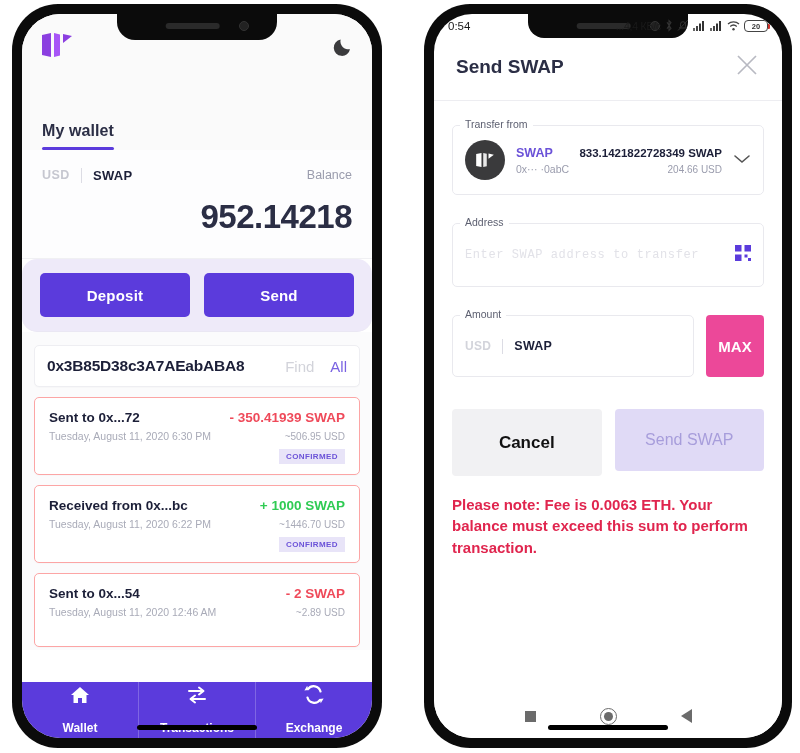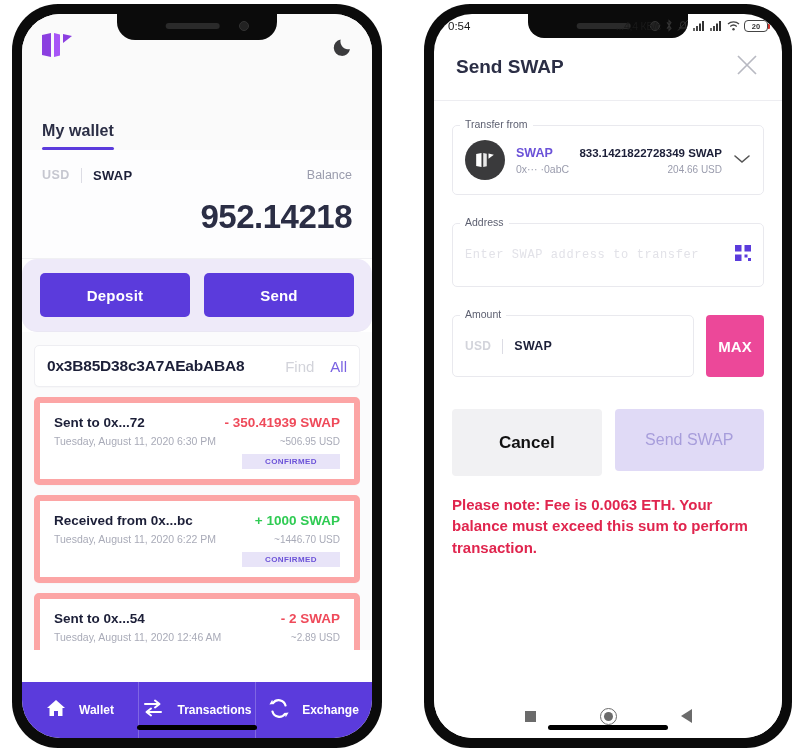--- a/index.html
+++ b/index.html
@@ -104,46 +104,46 @@
     box-shadow: 0 1px 1px rgba(0,0,0,.02);
   }
   .search-val {
     flex: 1; font-size: 15.5px; font-weight: 700; color: #1c1f38;
     overflow: hidden; white-space: nowrap; letter-spacing: -.2px;
   }
   .search-find { font-size: 15px; color: #d2d3da; margin-right: 16px; }
   .search-all { font-size: 15px; color: #7a63e2; font-weight: 500; }
 
   .tx-card {
-    background:#fff; border:6px solid #fca5a5; border-radius: 5px;
+    background:#fff; border:1px solid #fca5a5; border-radius: 5px;
     margin-top: 10px; padding: 12px 14px 10px 14px;
     box-shadow: 0 1px 1px rgba(0,0,0,.02);
     position: relative; min-height: 74px;
   }
   .tx-top { display:flex; justify-content: space-between; align-items: baseline; }
   .tx-title { font-size: 13.5px; font-weight: 700; color: #1c1f38; }
   .tx-amount { font-size: 13.5px; font-weight: 700; }
   .tx-neg { color: #ef4a5a; }
   .tx-pos { color: #2fcb53; }
   .tx-bottom { display:flex; justify-content: space-between; align-items: baseline; margin-top: 5px; }
   .tx-date { font-size: 10.5px; color: #a9abb8; }
   .tx-usd  { font-size: 10px;   color: #a9abb8; }
   .tx-badge-row { display:flex; justify-content:flex-end; margin-top: 7px; }
   .tx-badge {
     background:#e8e4f8; color:#6b52d8; font-size: 8px; font-weight: 700;
-    letter-spacing: .4px; padding: 3px 23px; border-radius: 0;
+    letter-spacing: .4px; padding: 3px 7px; border-radius: 0;
   }
 
   .bottom-nav {
     position:absolute; left:0; right:0; bottom:0;
     background: #5b3bdc; height: 56px;
     display:flex; align-items:center;
   }
   .nav-item {
-    flex:1; display:flex; align-items:center; justify-content:center;
+    flex:1; display:flex; flex-direction:column; align-items:center; justify-content:center;
     color:#fff; gap: 13px; height: 100%; cursor:pointer;
     border-right: 1px solid rgba(255,255,255,.22);
   }
   .nav-item:last-child { border-right: none; }
   .nav-label { font-size: 12px; font-weight: 700; }
   .home-indicator {
     position:absolute; bottom: 8px; left: 50%; transform: translateX(-50%);
     width: 120px; height: 5px; background:#000; border-radius: 3px; z-index: 30;
   }
 

